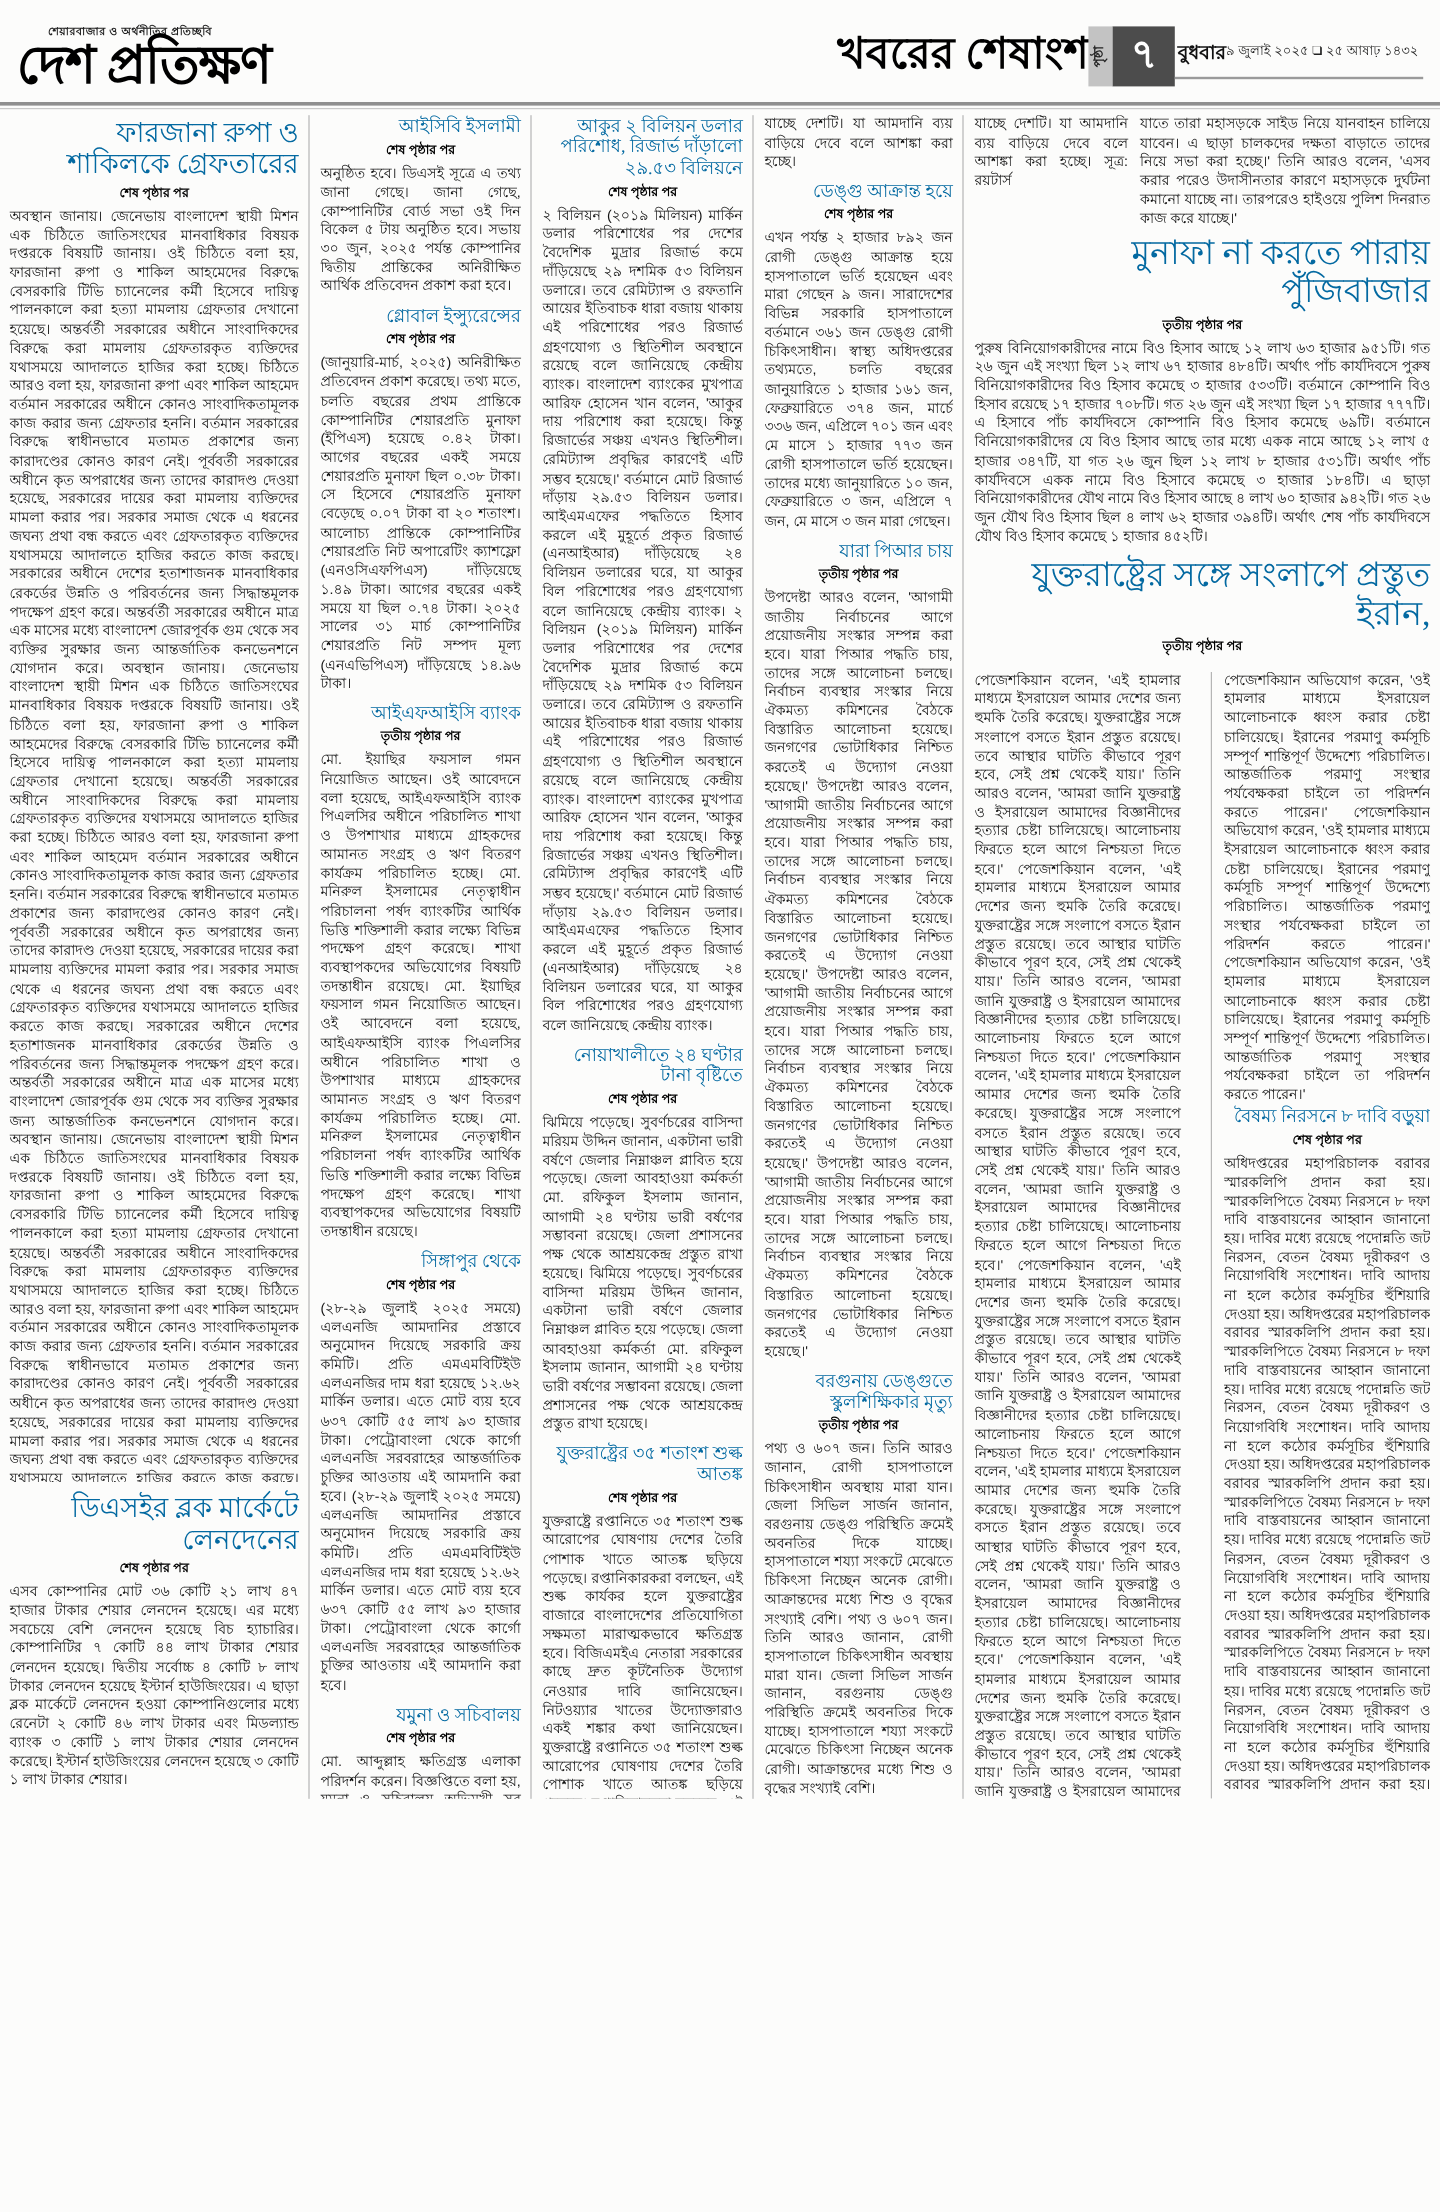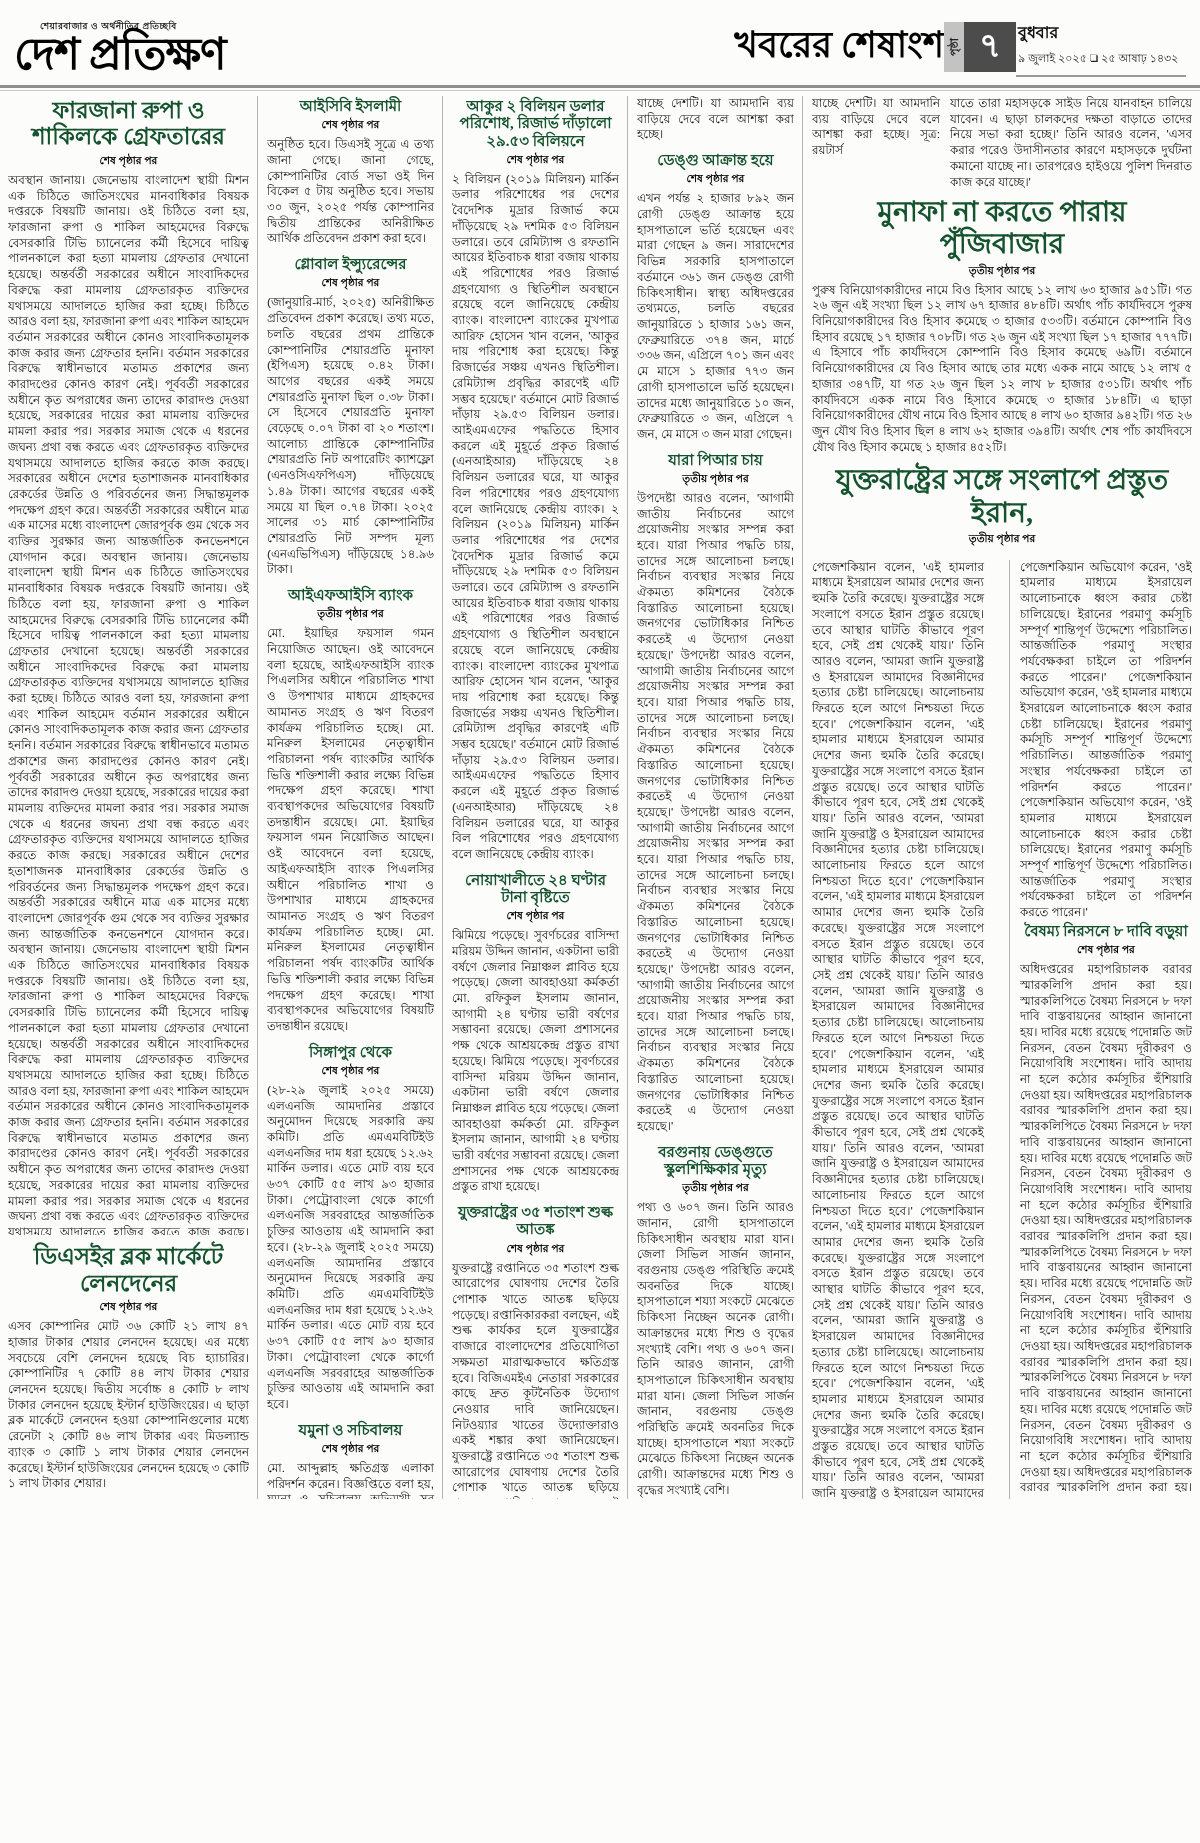--- a/index.html
+++ b/index.html
@@ -14,31 +14,31 @@
   .masthead { display:flex; flex-direction:column; line-height:1; padding-bottom:8px; }
   .masthead .tagline { font-size:9px; letter-spacing:.5px; color:#222; margin-left:26px; margin-bottom:2px; font-weight:bold; }
   .masthead .title { font-size:44px; font-weight:900; color:#000; letter-spacing:-1px;
     font-family:"Liberation Serif", serif; }
   .header-right { display:flex; align-items:center; padding-bottom:8px; }
   .section-title { font-size:36px; font-weight:900; color:#000; font-family:"Liberation Serif", serif; }
   .page-tab { width:20px; height:50px; background:#c3c3c3; color:#222; display:flex; align-items:center;
     justify-content:center; font-size:11px; writing-mode:vertical-rl; transform:rotate(180deg); font-weight:bold; }
   .page-num { width:52px; height:50px; background:#4c4c4c; color:#fff; font-size:34px; font-weight:bold;
     display:flex; align-items:center; justify-content:center; }
-  .date-block { display:flex; flex-direction:column; justify-content:center; border-bottom:2px solid #9a9a9a; padding:2px 4px 6px 2px; min-width:170px; }
+  .date-block { display:flex; flex-direction:row; justify-content:center; border-bottom:2px solid #9a9a9a; padding:2px 4px 6px 2px; min-width:170px;text-align:right; }
   .date-block .weekday { font-size:16px; font-weight:bold; }
   .date-block .dateline { font-size:11px; margin-top:3px; color:#222; }
 
   
   .cols { flex:1; display:flex; gap:9px; padding:8px 8px 6px 8px; overflow:hidden; }
   .col { display:flex; flex-direction:column; overflow:hidden; border-right:1px solid #b5b5b5; padding-right:8px; }
   .col:last-child { border-right:none; padding-right:0; }
   .article { display:flex; flex-direction:column; margin-bottom:7px; }
   .article.grow { flex:1 1 0; overflow:hidden; }
-  .hl { font-weight:700; text-align:center; line-height:1.15; color:#14532d; padding:2px 0 1px 0;
+  .hl { font-weight:400; text-align:right; line-height:1.15; color:#0369a1; padding:2px 0 1px 0;
     font-family:"Liberation Serif", serif; }
   .hl.h1 { font-size:23px; } .hl.h2 { font-size:15px; } .hl.hwide { font-size:28px; }
   .cont { font-size:10.5px; font-weight:bold; text-align:center; margin:1px 0 3px 0; color:#000; }
   .body { font-size:11.8px; line-height:15.7px; text-align:justify; color:#141414; word-break:break-word; }
 
   
   .rblock { display:flex; flex-direction:column; overflow:hidden; }
   .r-intro { display:flex; gap:10px; margin-bottom:4px; }
   .r-intro .ri-left { width:128px; flex:none; }
   .r-intro .ri-right { flex:1; }

